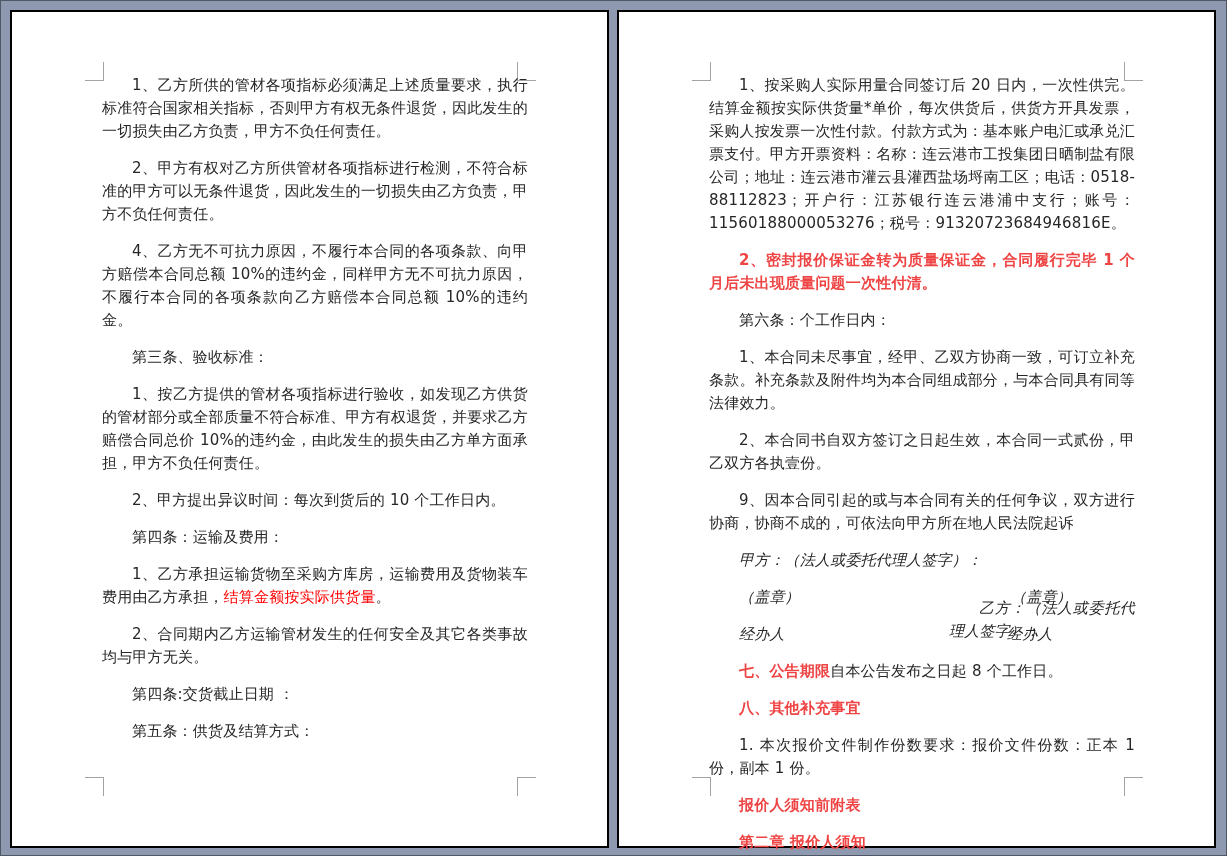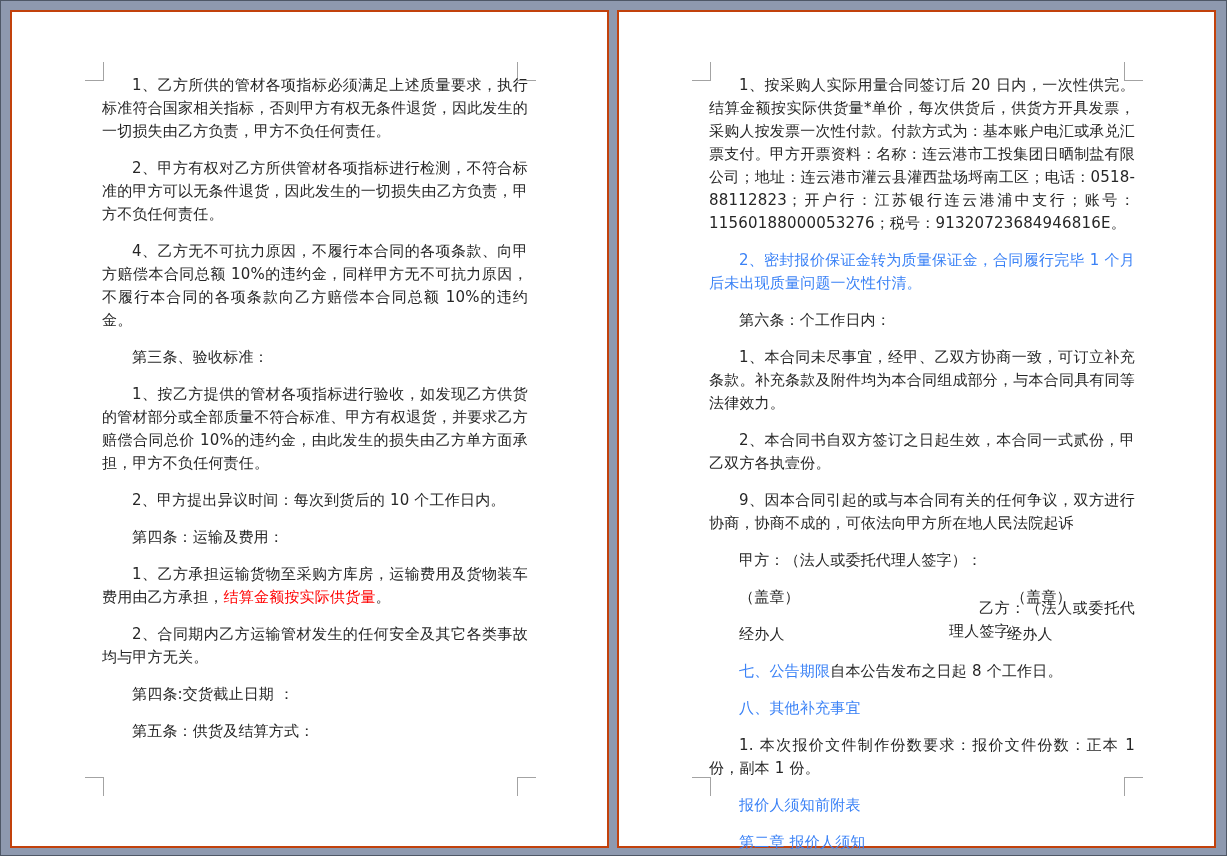--- a/index.html
+++ b/index.html
@@ -9,38 +9,38 @@
     font-family:"DejaVu Sans","Liberation Sans",sans-serif;
     overflow:hidden;
   }
   .canvas{
     position:relative;width:1225px;height:854px;
     border:1px solid #4e5766;background:#8e99af;
   }
   .pages{position:absolute;left:9px;top:9px;display:flex;gap:8px;}
   .page{
     position:relative;width:595px;height:834px;
-    background:#ffffff;border:2px solid #c2410c;
+    background:#ffffff;border:2px solid #000000;
   }
   
   .crop{position:absolute;width:18px;height:18px;border:0 solid #a3a3a3;}
   .crop.tl{left:73px;top:50px;border-right-width:1px;border-bottom-width:1px;}
   .crop.tr{left:505px;top:50px;border-left-width:1px;border-bottom-width:1px;}
   .crop.bl{left:73px;top:765px;border-right-width:1px;border-top-width:1px;}
   .crop.br{left:505px;top:765px;border-left-width:1px;border-top-width:1px;}
   .content{
     position:absolute;left:90px;top:62px;width:426px;
     font-size:15px;line-height:23px;color:#262626;
     text-align:justify;letter-spacing:0.2px;
   }
   .content p{margin:0 0 14px 0;text-indent:2em;}
   .run-red{color:#ff0000;}
-  .run-bold{font-weight:normal;color:#3b82f6;}
+  .run-bold{font-weight:bold;color:#ef4444;}
   
-  .p-cols{position:relative;}
+  .p-cols{position:relative;font-style:italic;}
   .p-cols .col-right{position:absolute;top:0;}
   .p-sign  .col-right{left:240px;margin-top:48px;}
   .p-stamp .col-right{left:272px;}
   .p-agent .col-right{left:268px;}
 </style>
 </head>
 <body>
 
 <div class="canvas">
   <div class="pages">

